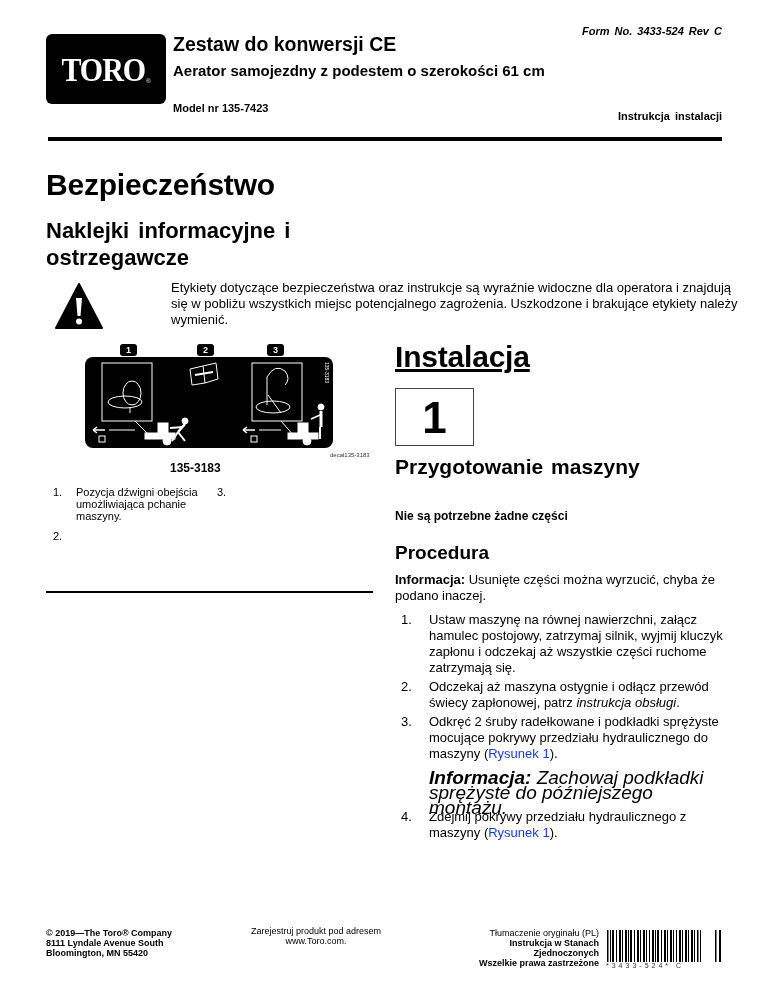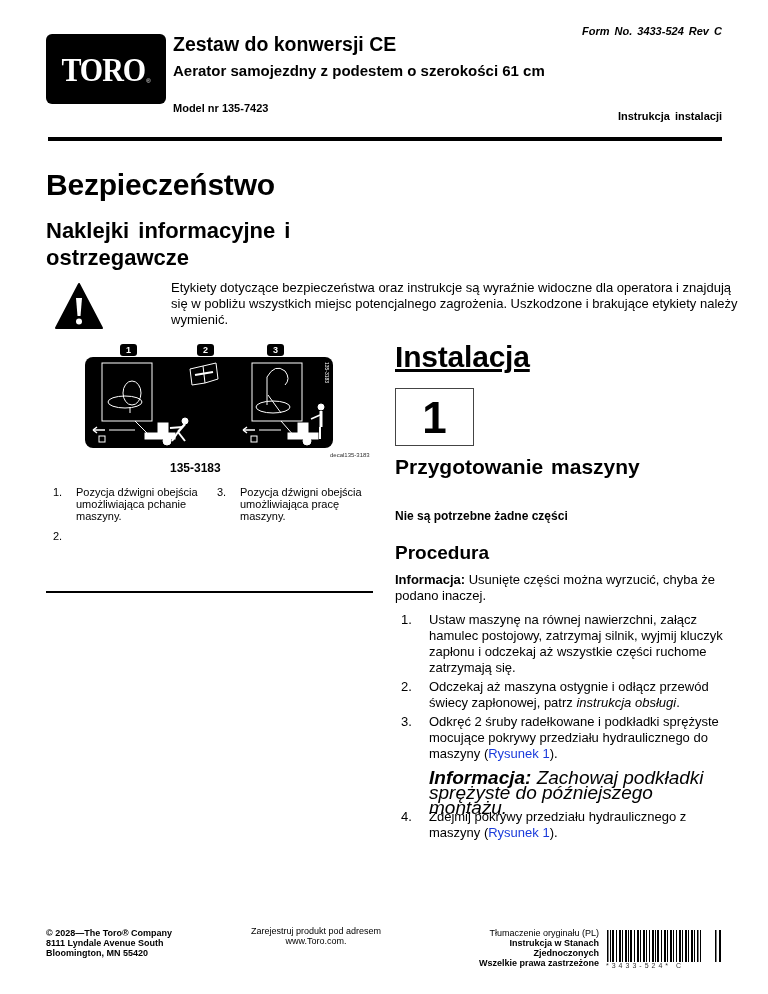--- a/index.html
+++ b/index.html
@@ -156,21 +156,20 @@
 
 <div class="abs legend legend-1">
   <span class="num">1.</span>
   <span class="txt" style="width:137px">Pozycja dźwigni obejścia umożliwiająca pchanie maszyny.</span>
 </div>
 <div class="abs legend legend-2">
   <span class="num">2.</span>
 </div>
 <div class="abs legend legend-3">
   <span class="num">3.</span>
-  <span class="txt" style="width:137px">Pozycja dźwigni obejścia umożliwiająca pracę maszyny.</span>
 </div>
 <div class="abs left-rule"></div>
 
 <div class="abs h1 install-h1">Instalacja</div>
 <div class="abs step-box">1</div>
 <div class="abs step-title">Przygotowanie maszyny</div>
 <div class="abs parts">Nie są potrzebne żadne części</div>
 <div class="abs procedure-h">Procedura</div>
 <div class="abs info1"><span class="b">Informacja:</span><span> Usunięte części można wyrzucić, chyba że podano inaczej.</span></div>
 
@@ -188,21 +187,21 @@
     <span class="txt"><span>Odkręć 2 śruby radełkowane i podkładki sprężyste mocujące pokrywy przedziału hydraulicznego do maszyny (</span><span class="link">Rysunek 1</span><span>).</span></span>
   </div>
   <div class="abs info2"><span class="b">Informacja:</span><span> Zachowaj podkładki sprężyste do późniejszego montażu.</span></div>
   <div class="step step4">
     <span class="num">4.</span>
     <span class="txt"><span>Zdejmij pokrywy przedziału hydraulicznego z maszyny (</span><span class="link">Rysunek 1</span><span>).</span></span>
   </div>
 </div>
 
 <div class="abs foot-left">
-  <div>© 2028—The Toro® Company</div>
+  <div>© 2019—The Toro® Company</div>
   <div>8111 Lyndale Avenue South</div>
   <div>Bloomington, MN 55420</div>
 </div>
 <div class="abs foot-mid">
   <div>Zarejestruj produkt pod adresem</div>
   <div>www.Toro.com.</div>
 </div>
 <div class="abs foot-right">
   <div>Tłumaczenie oryginału (PL)</div>
   <div class="b">Instrukcja w Stanach</div>

